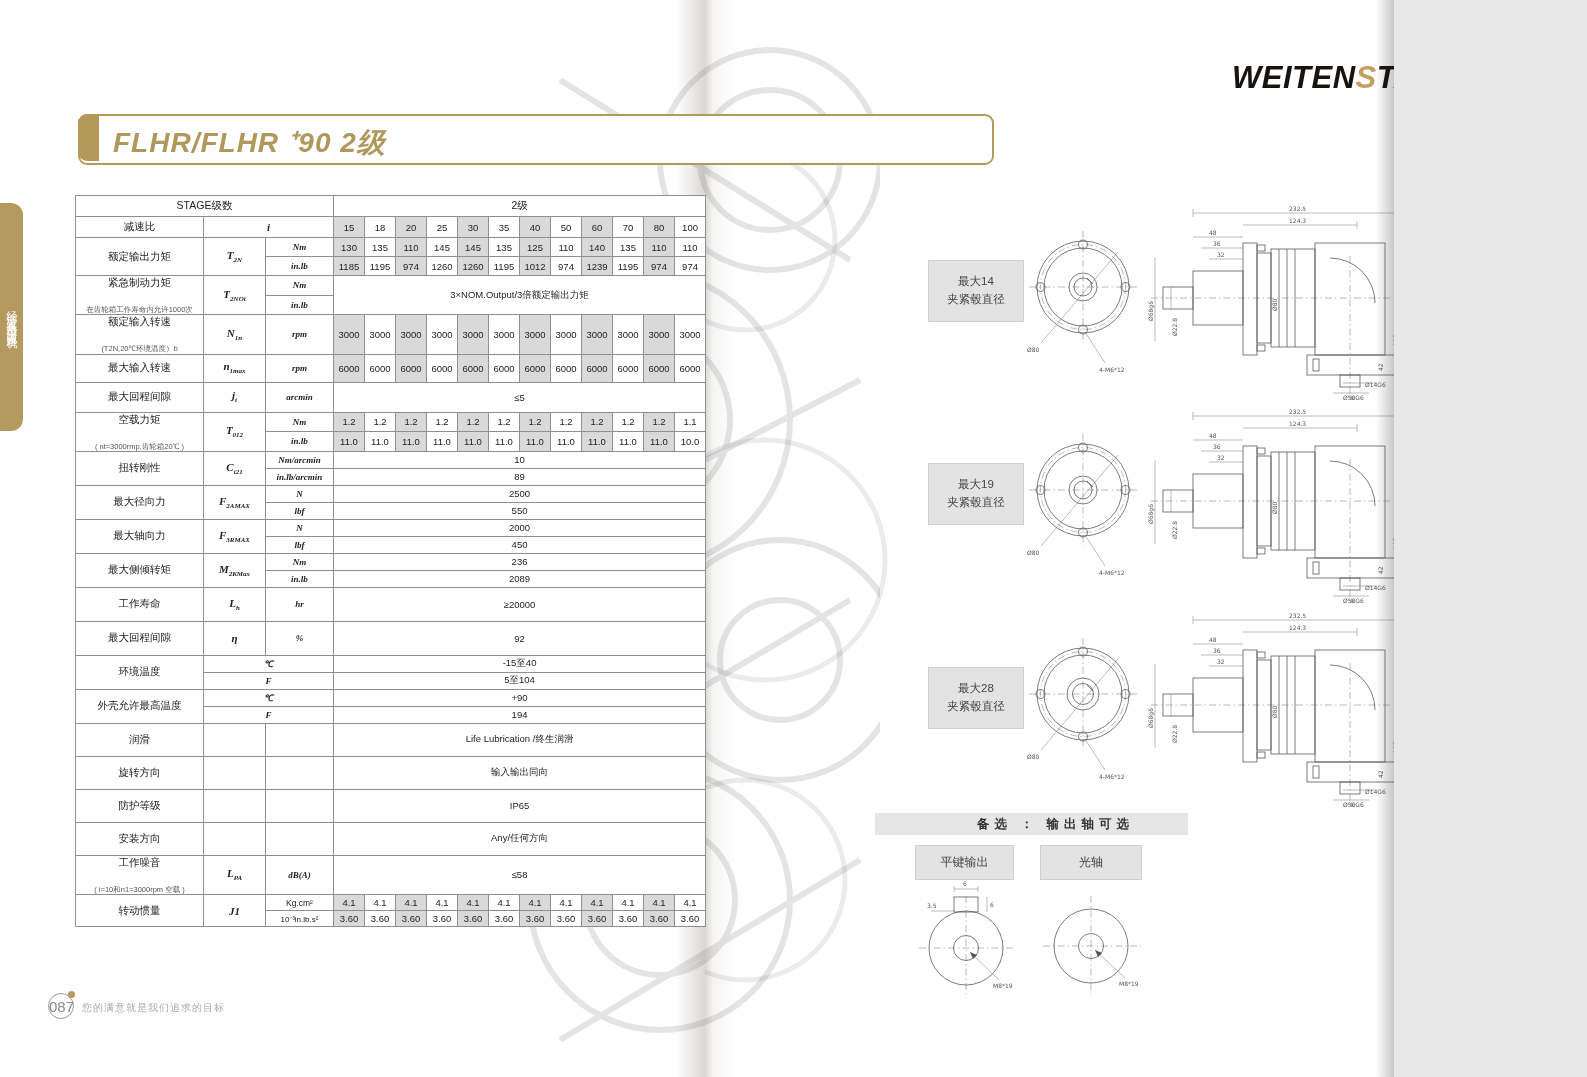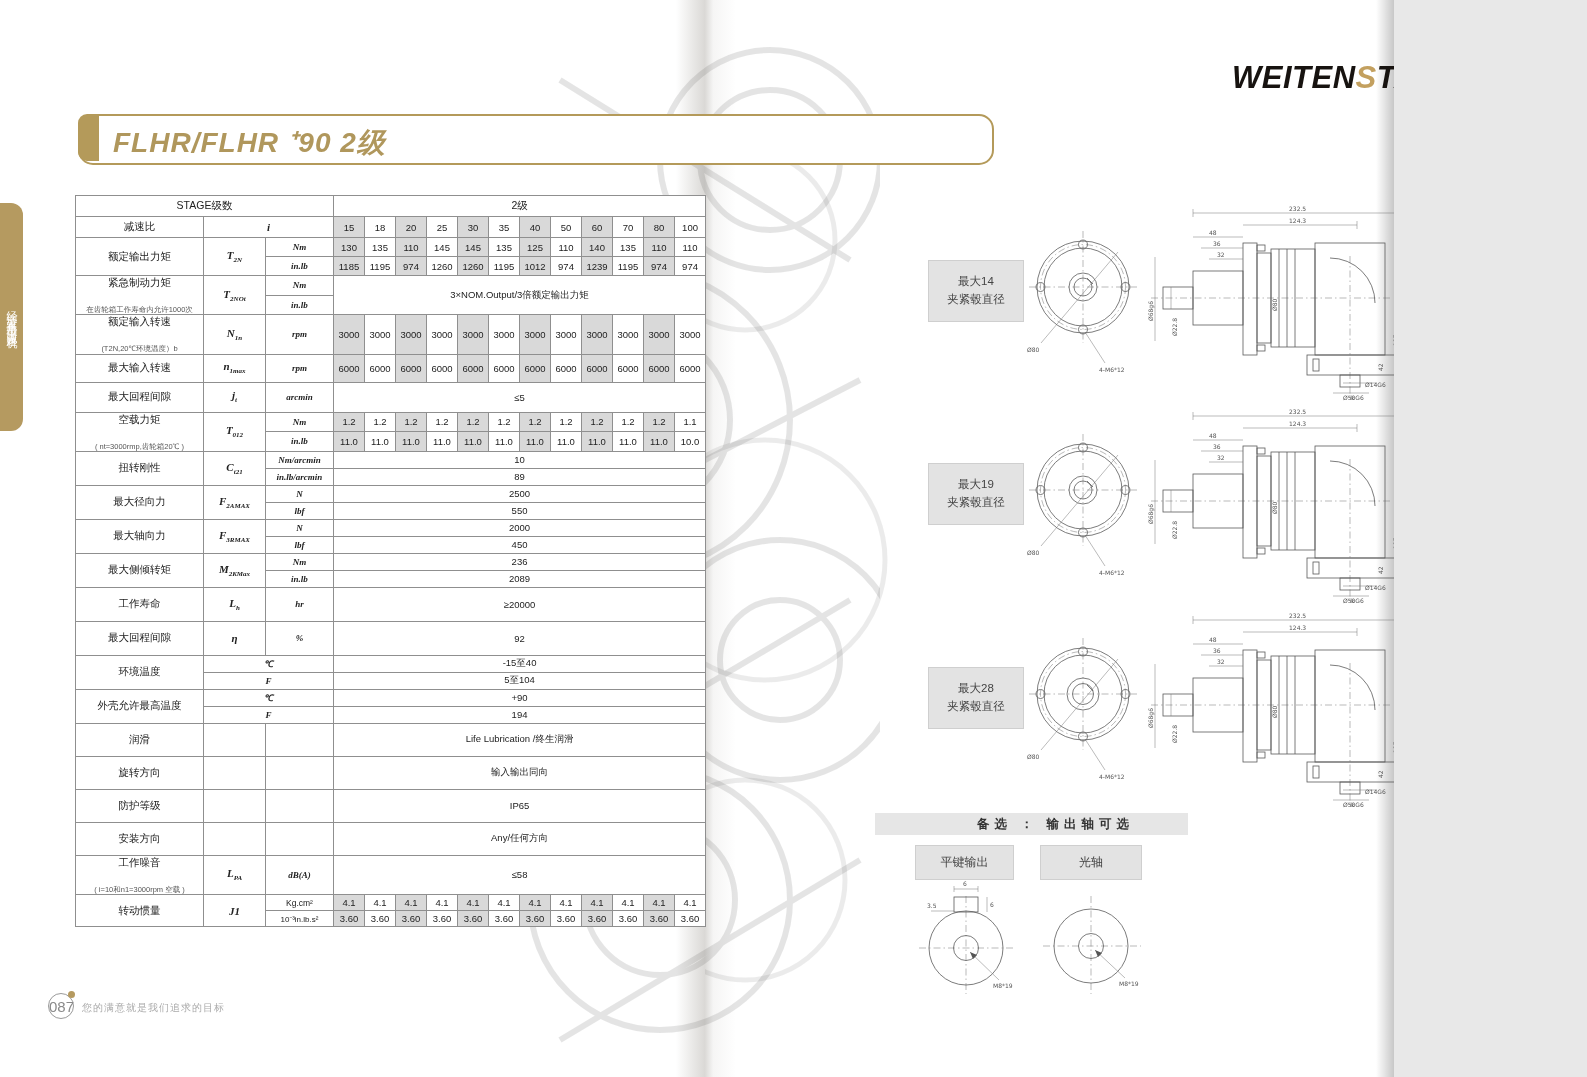--- a/index.html
+++ b/index.html
@@ -12,21 +12,21 @@
         background:linear-gradient(to right, rgba(0,0,0,0) 0%, rgba(70,62,48,0.20) 48%, rgba(70,62,48,0.05) 62%, rgba(0,0,0,0) 100%);}
   .right-edge{position:absolute;right:0;top:0;width:18px;height:1077px;pointer-events:none;
         background:linear-gradient(to right, rgba(0,0,0,0), rgba(0,0,0,0.22));}
   
   .brand{position:absolute;left:1232px;top:60px;width:240px;height:38px;
          font-size:31px;font-weight:bold;font-style:italic;letter-spacing:.5px;color:#171310;
          white-space:nowrap;}
   .brand .gold-s{color:#c3a05f;}
   .brand-block{position:absolute;left:1470px;top:64px;width:117px;height:33px;background:#b59a60;}
   .title-bar{position:absolute;left:78px;top:114px;width:912px;height:47px;border:2px solid #b49a5a;
-             border-radius:15px;background:#fff;}
+             border-radius:9px;background:#fff;}
   .title-accent{position:absolute;left:-2px;top:-2px;width:21px;height:47px;background:#b49a5a;
                 border-radius:9px 0 0 9px;}
   .title-text{position:absolute;left:33px;top:6px;font-size:28px;font-weight:bold;font-style:italic;
               color:#b0975c;letter-spacing:1px;white-space:nowrap;}
   
   .side-tab{position:absolute;left:0;top:203px;width:23px;height:228px;background:#b59a60;
             border-radius:0 12px 12px 0;display:flex;align-items:center;justify-content:center;}
   .side-tab span{writing-mode:vertical-rl;color:#fff;font-size:11px;letter-spacing:3px;}
   
   table.spec{position:absolute;left:75px;top:195px;width:630px;border-collapse:collapse;

